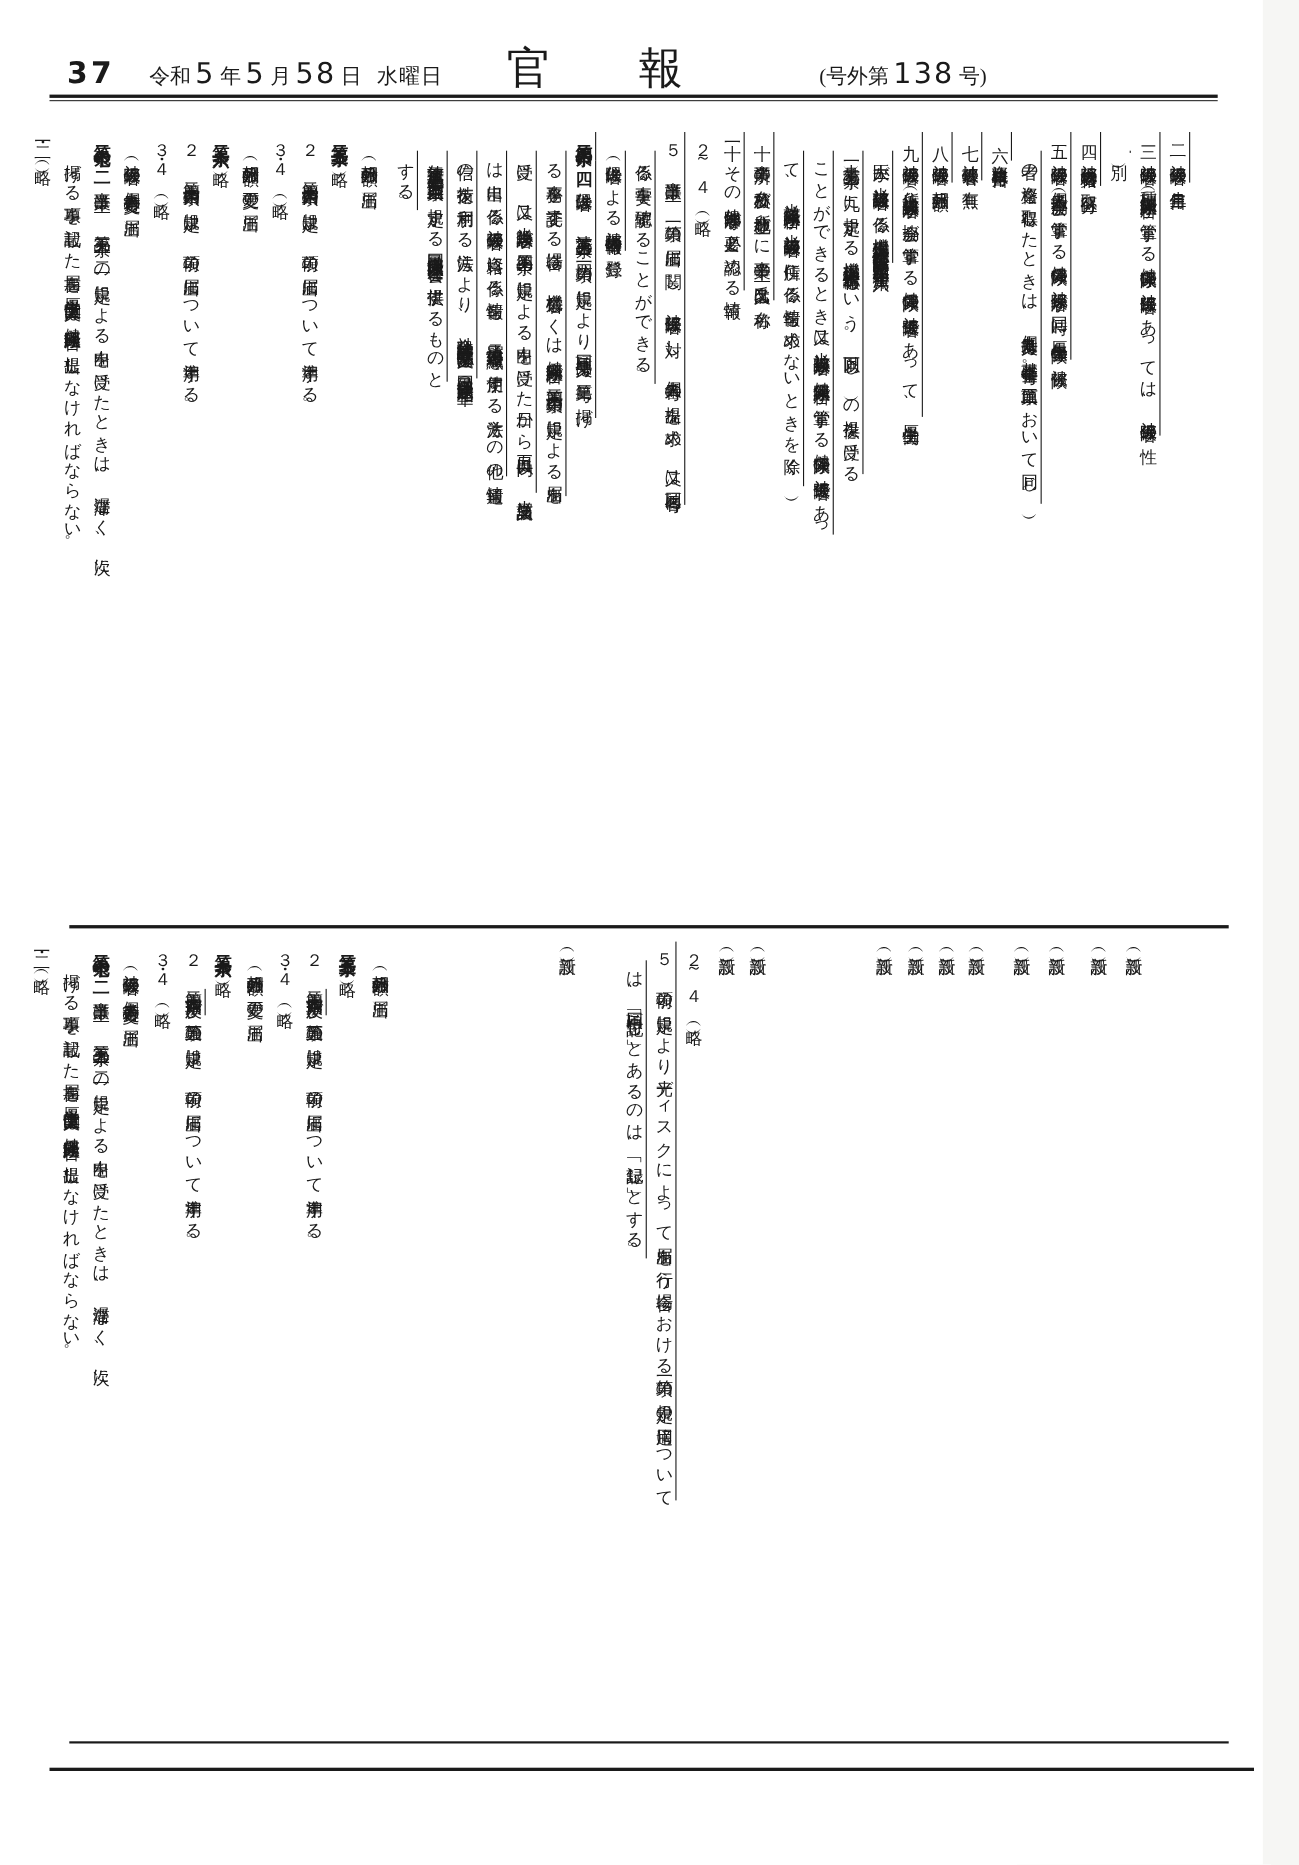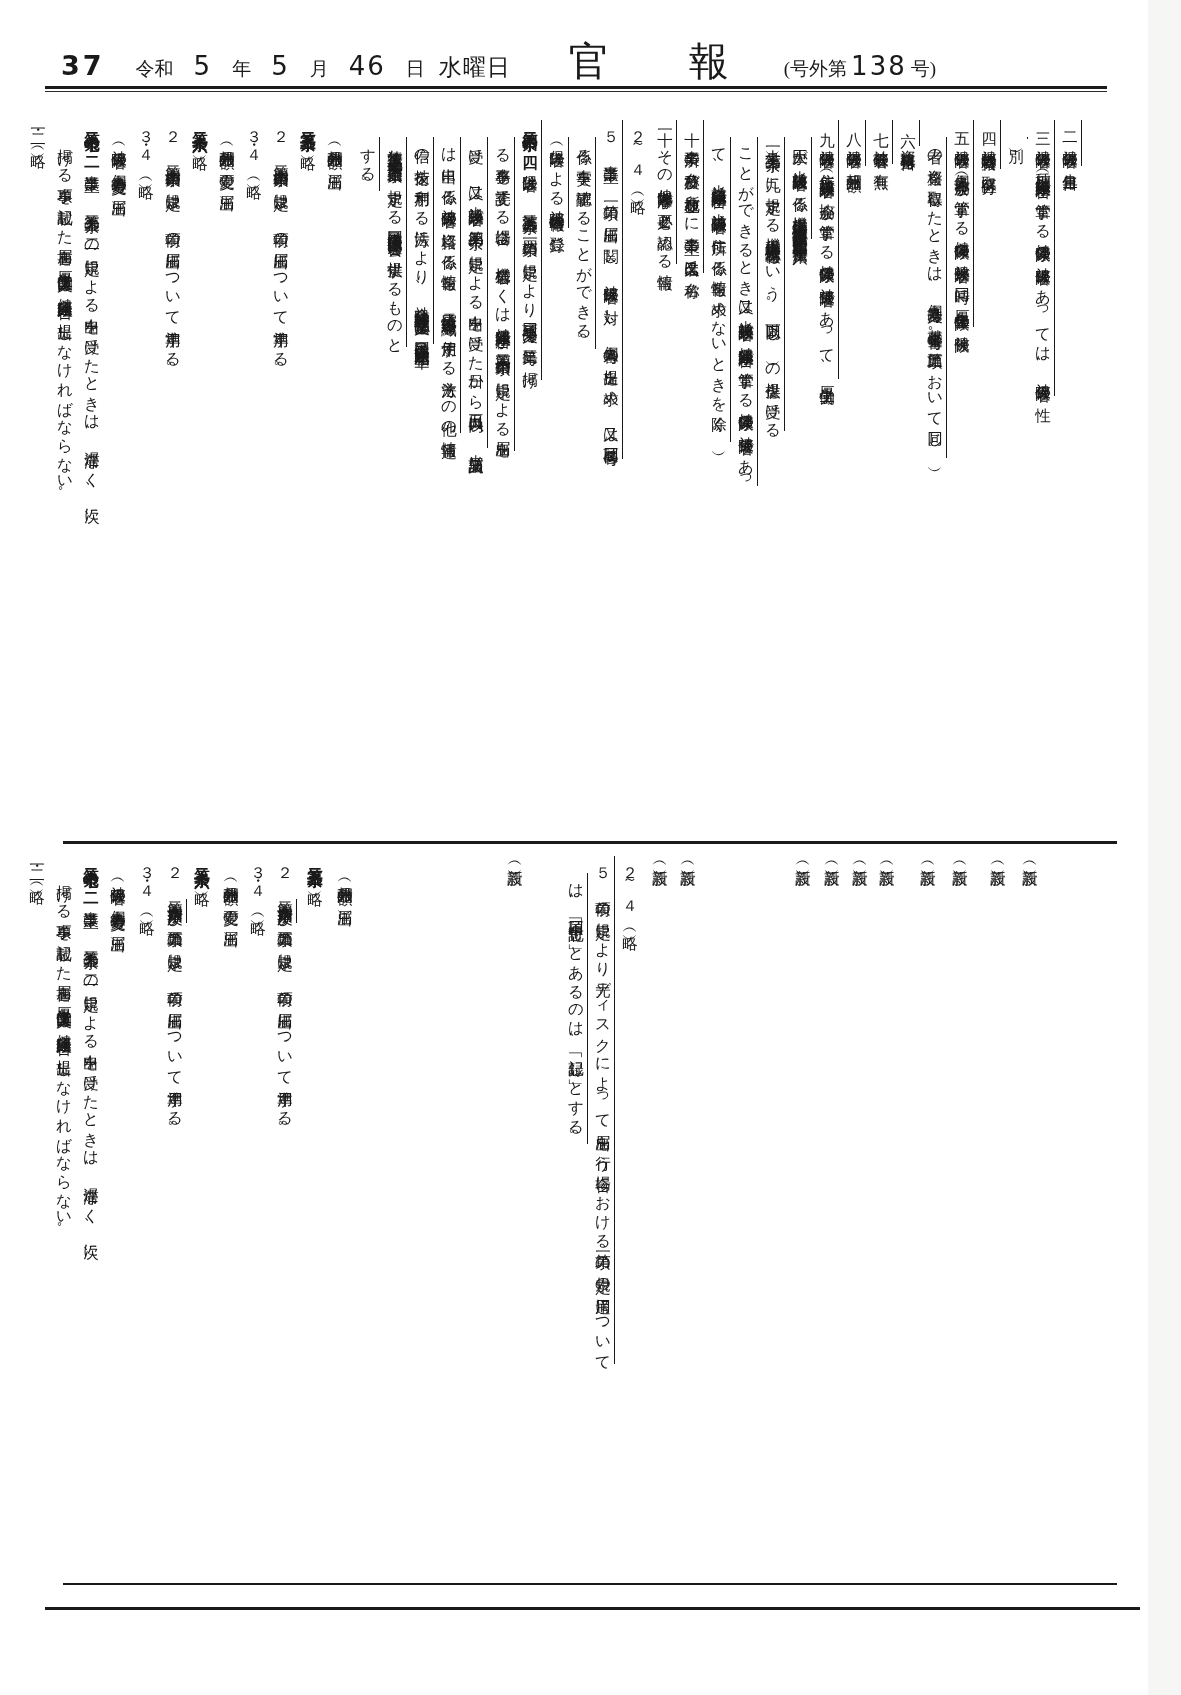--- a/index.html
+++ b/index.html
@@ -19,24 +19,24 @@
   }
   .pnum{
     font-family:"DejaVu Sans","Liberation Sans",sans-serif;
     font-size:27px;font-weight:600;letter-spacing:3px;margin-left:16px;
   }
   .hk{font-size:19px;}
   .hd{
     font-family:"DejaVu Sans","Liberation Sans",sans-serif;
     font-size:26px;letter-spacing:2px;padding:0 4px;
   }
-  .date{margin-left:31px;display:flex;align-items:baseline;gap:16px;}
-  .weekday{font-size:23px;margin-left:14px;letter-spacing:1px;}
+  .date{margin-left:31px;display:flex;align-items:baseline;}
+  .weekday{font-size:19px;margin-left:14px;letter-spacing:1px;}
   .title{font-size:40px;margin-left:58px;letter-spacing:20px;font-weight:500;}
-  .issue{margin-left:35px;display:flex;align-items:baseline;}
+  .issue{margin-left:104px;display:flex;align-items:baseline;}
   
   .rule{position:absolute;background:#1a1a1a;}
   .rule-double{
     position:absolute;left:45px;right:41px;top:86px;height:6px;box-sizing:border-box;
     border-top:3px solid #1a1a1a;border-bottom:1.5px solid #2a2a2a;
   }
   .mid{left:63px;width:1054px;top:841px;height:2.5px;}
   .tbl-bottom{left:63px;width:1054px;top:1583px;height:2px;}
   .page-bottom{left:45px;width:1095px;top:1607px;height:2.5px;}
   
@@ -58,21 +58,21 @@
 <div class="page">
 
   <div class="header">
     <span class="pnum">37</span>
     <span class="date">
         <span class="hk">令和</span>
         <span class="hd">5</span>
         <span class="hk">年</span>
         <span class="hd">5</span>
         <span class="hk">月</span>
-        <span class="hd">46</span>
+        <span class="hd">58</span>
         <span class="hk">日</span>
       </span>
     <span class="weekday">水曜日</span>
     <span class="title">官　報</span>
     <span class="issue">
         <span class="hk">(号外第</span>
         <span class="hd">138</span>
         <span class="hk">号)</span>
       </span>
   </div>

